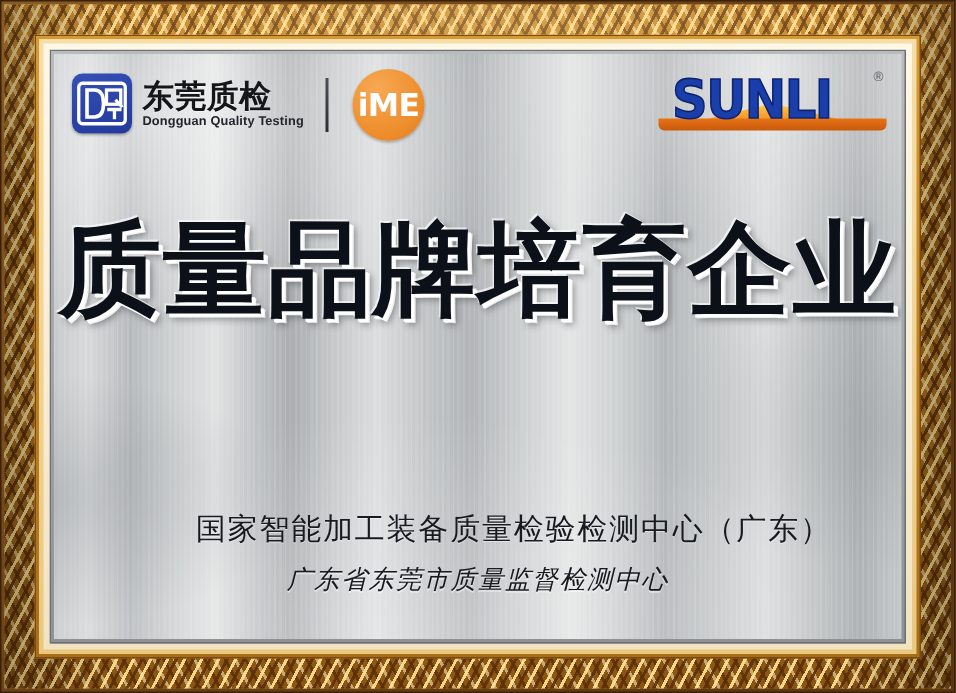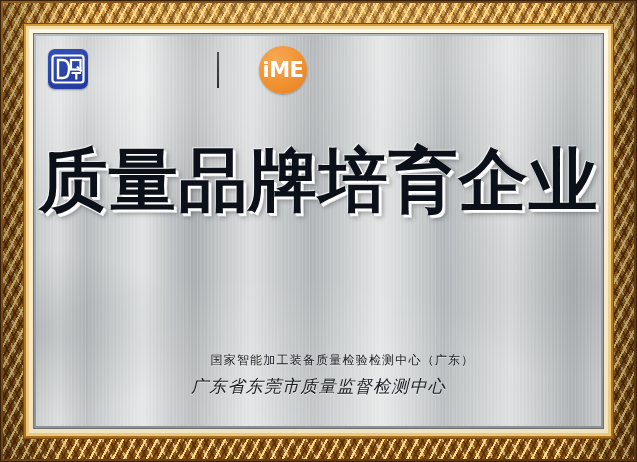--- a/index.html
+++ b/index.html
@@ -132,21 +132,20 @@
   }
   .logo-sep{
     position:absolute; left:181px; top:16px;
     width:2px; height:36px;
     background:linear-gradient(180deg,#4c5056,#2b2e33);
   }
   .ime-mark{
     position:absolute; left:199px; top:56px;
     width:48px; height:48px; margin-top:-48px;
     top:58px;
-    margin-left:24px;
   }
   .ime-circle{
     position:absolute; left:0; top:0;
     width:48px; height:48px; border-radius:50%;
     background:radial-gradient(circle at 35% 28%,#f7a955,#ef8f2e 60%,#e07f20);
     box-shadow:0 1px 2px rgba(0,0,0,.28);
   }
   .ime-text{
     position:absolute; left:0; top:0; width:48px; height:48px;
     display:flex; align-items:center; justify-content:center;
@@ -225,21 +224,21 @@
     text-align:center;
   }
   .f-line{
     color:#171a1f;
     font-size:16.5px;
     letter-spacing:1.2px;
     line-height:1.78;
     white-space:nowrap;
     text-shadow:0 1px 0 rgba(255,255,255,.5);
   }
-  .f-line.l1{ font-size:12px;padding-left:48px; }
+  .f-line.l1{ font-size:20px;padding-left:48px; }
   .f-line.l2{ font-size:17px;font-style:italic; }
   .f-line.l3{ font-size:16.5px; letter-spacing:2.4px; }
 </style>
 </head>
 <body>
 
 <div class="plaque">
 
   <div class="frame-outer"></div>
   <div class="frame-pattern"></div>
@@ -254,30 +253,40 @@
       <div class="logo-left">
         <div class="dqt-mark">
           <svg width="40" height="40" viewBox="0 0 40 40" aria-hidden="true">
             <rect x="4.5" y="6.5" width="31" height="27" rx="2.5" fill="none" stroke="#ffffff" stroke-width="2.2"></rect>
             <path d="M10 11 L10 29 L15 29 Q21 29 21 20 Q21 11 15 11 Z" fill="none" stroke="#ffffff" stroke-width="2.4"></path>
             <rect x="23" y="11" width="9.5" height="9.5" fill="none" stroke="#ffffff" stroke-width="2.2"></rect>
             <path d="M29 17.5 L33.5 22.5" stroke="#ffffff" stroke-width="2.2"></path>
             <path d="M23.5 24 L33 24 M28.3 24 L28.3 30.5" stroke="#ffffff" stroke-width="2.2"></path>
           </svg>
         </div>
+        <div class="dqt-words">
+          <div class="dqt-cn">东莞质检</div>
+          <div class="dqt-en">Dongguan Quality Testing</div>
+        </div>
       </div>
 
       <div class="logo-sep"></div>
 
       <div class="ime-mark">
         <div class="ime-circle"></div>
         <div class="ime-text">iME</div>
       </div>
 
       <div class="logo-right">
+        <div class="sunli-top">
+          <div class="sunli-sun"></div>
+          <div class="sunli-base"></div>
+          <div class="sunli-word">SUNLI</div>
+          <div class="sunli-reg">®</div>
+        </div>
       </div>
 
       <div class="main-title">质量品牌培育企业</div>
 
       <div class="footer">
         <div class="f-line l1">国家智能加工装备质量检验检测中心（广东）</div>
         <div class="f-line l2">广东省东莞市质量监督检测中心</div>
       </div>
 
     </div>

